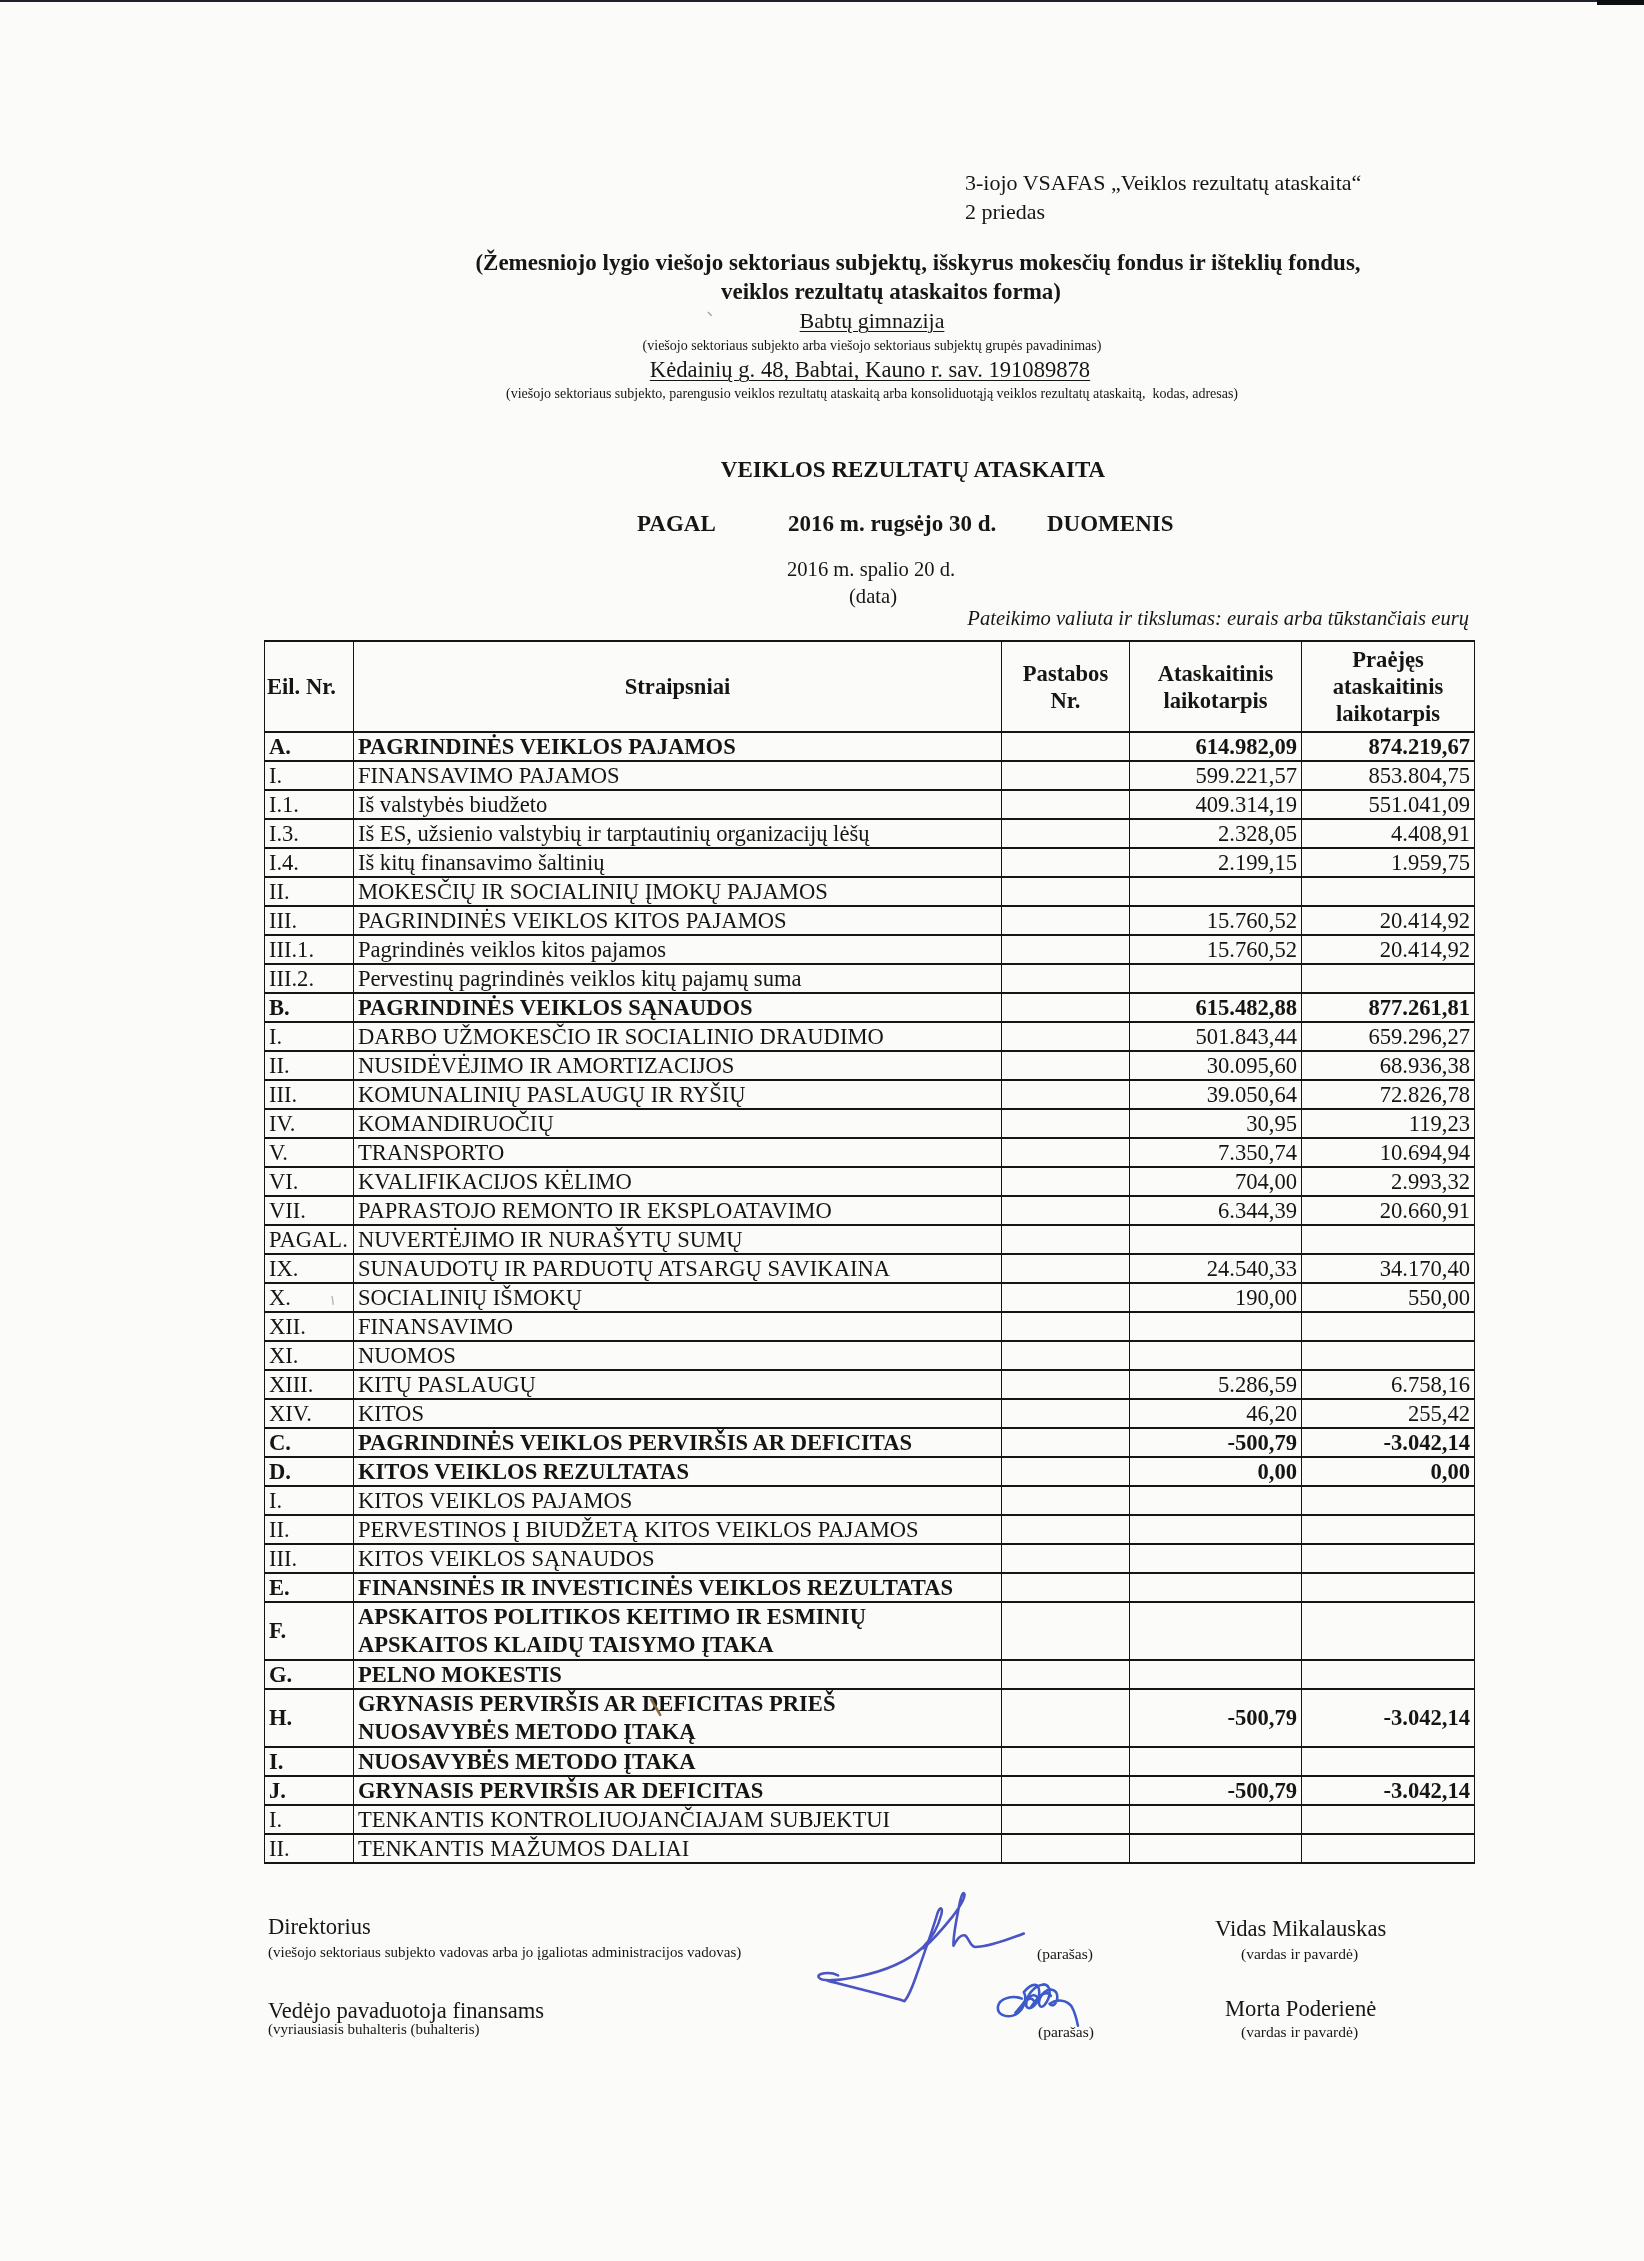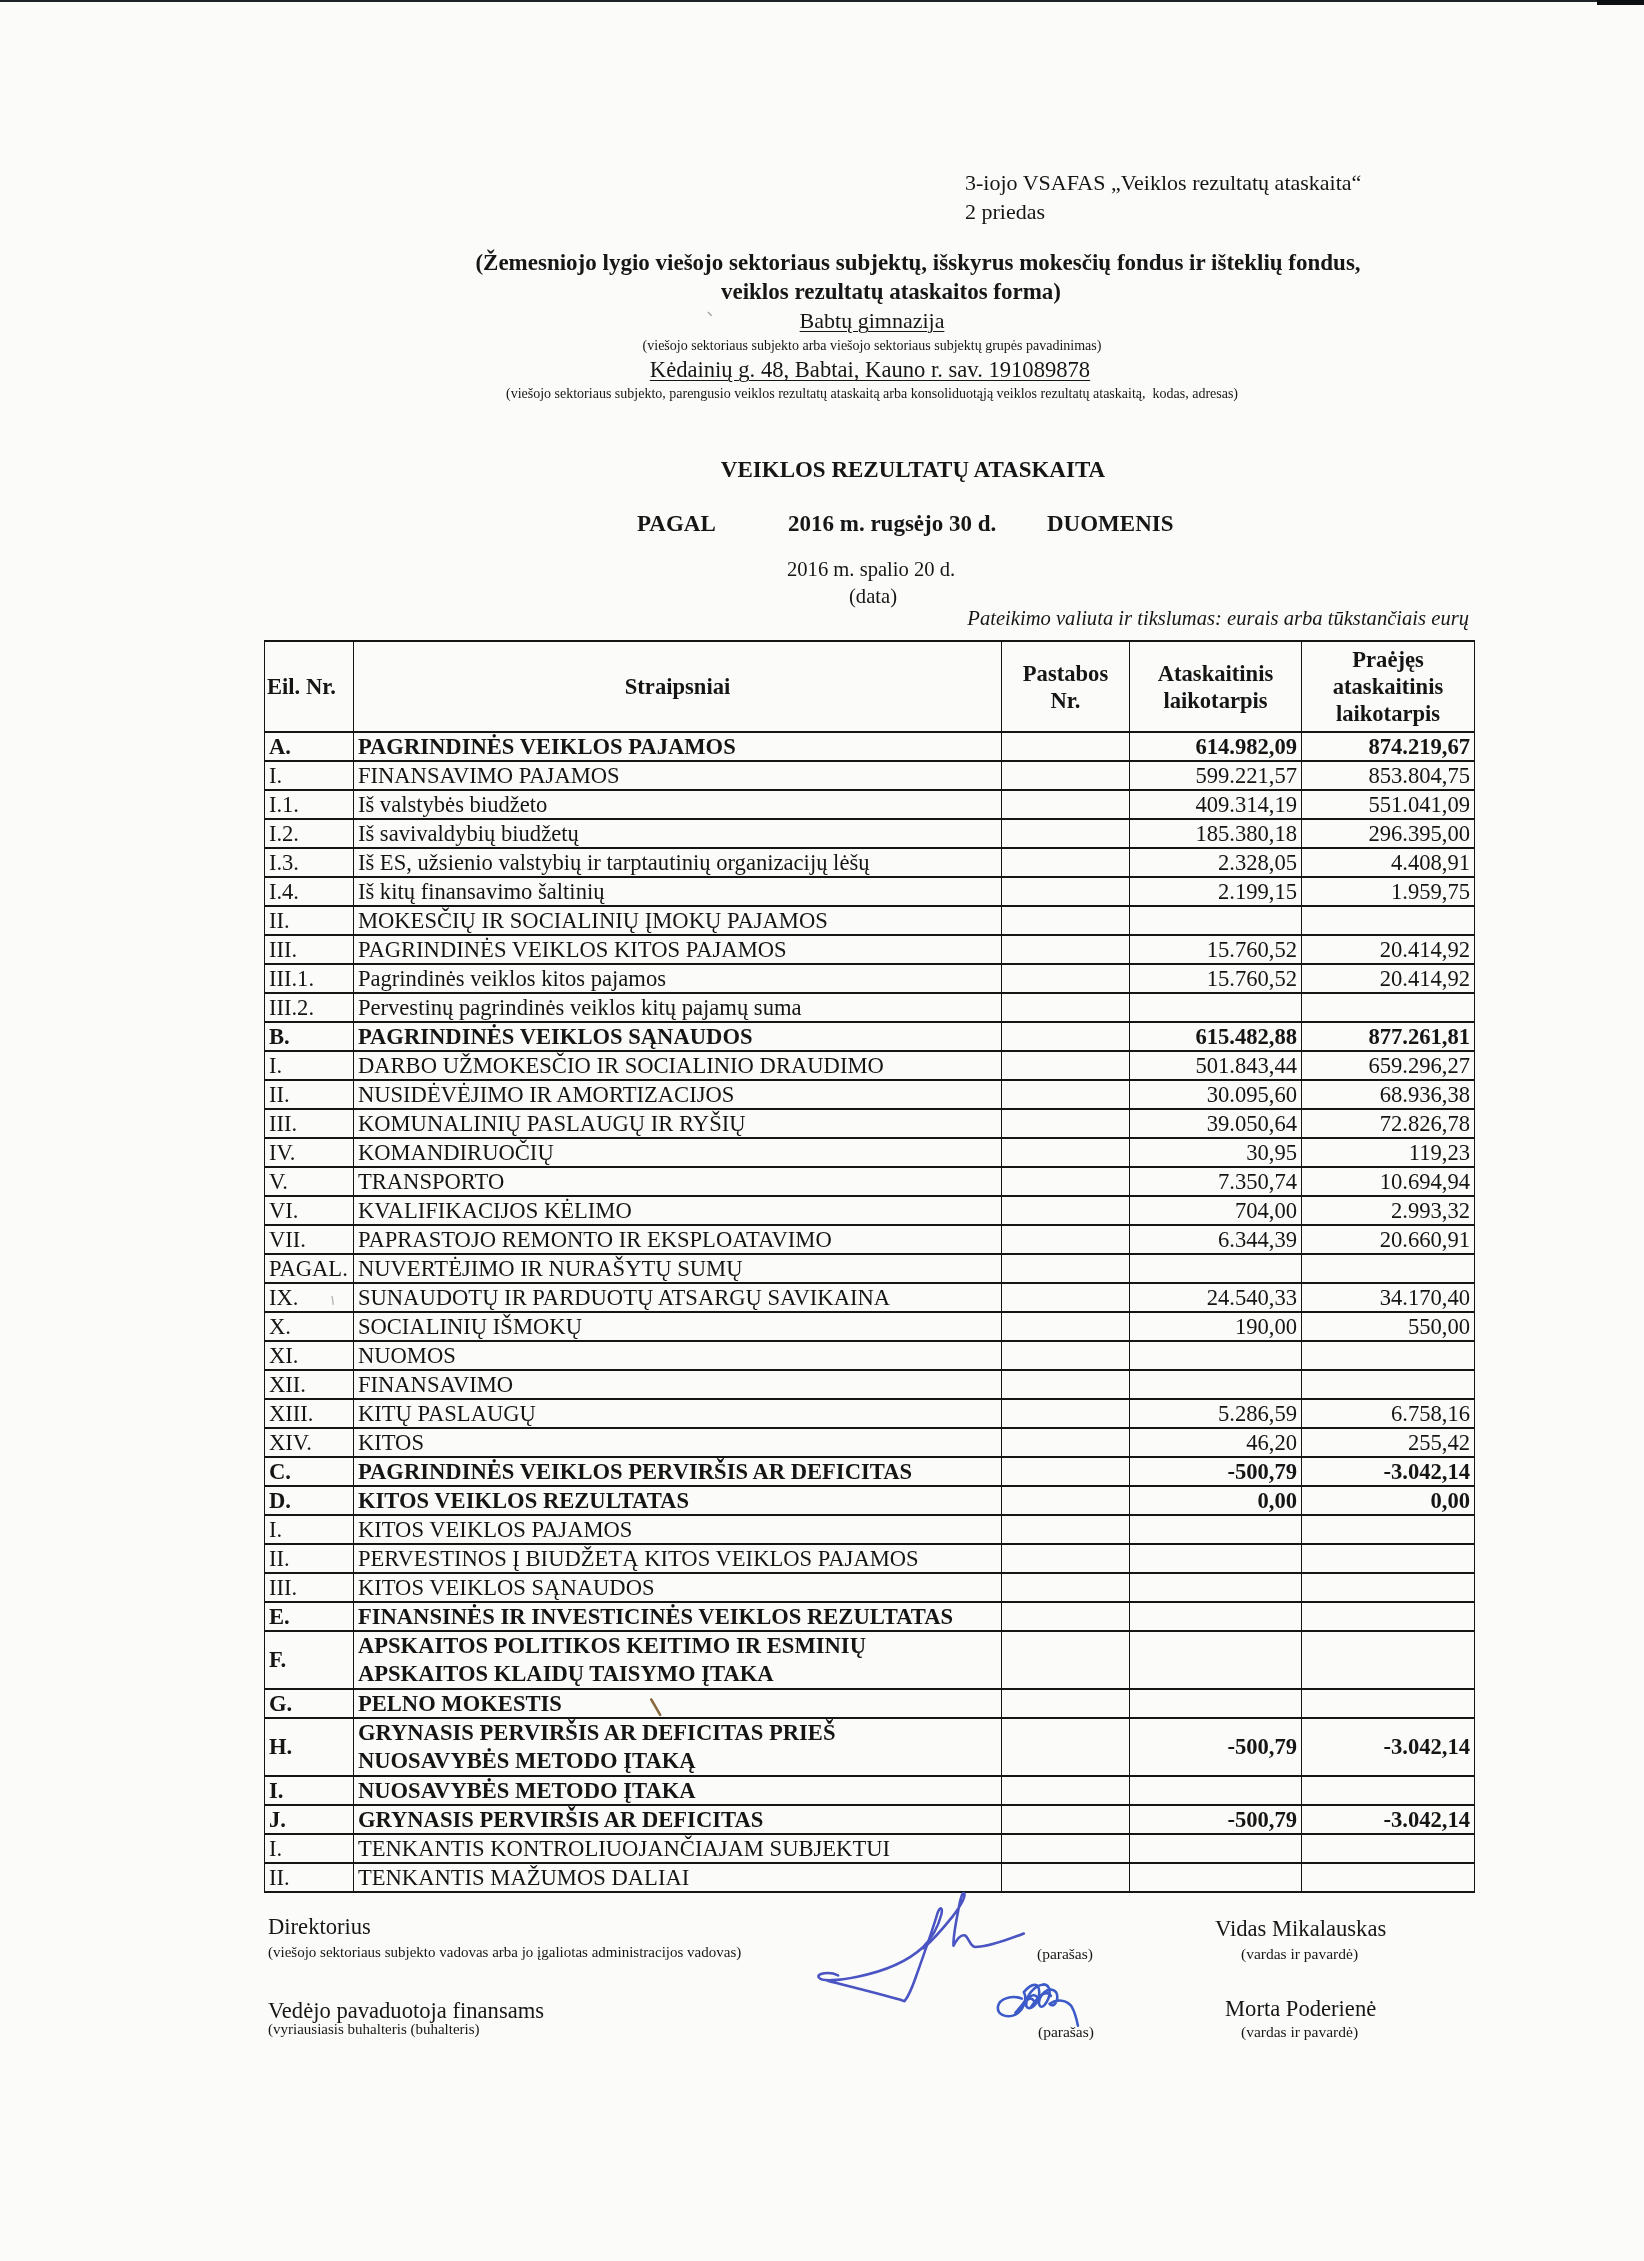--- a/index.html
+++ b/index.html
@@ -108,27 +108,20 @@
         <td class="c-num">853.804,75</td>
       </tr>
       <tr class="row">
         <td class="c-code">I.1.</td>
         <td class="c-label">Iš valstybės biudžeto</td>
         <td class="c-note"></td>
         <td class="c-num">409.314,19</td>
         <td class="c-num">551.041,09</td>
       </tr>
       <tr class="row">
-        <td class="c-code">I.2.</td>
-        <td class="c-label">Iš savivaldybių biudžetų</td>
-        <td class="c-note"></td>
-        <td class="c-num">185.380,18</td>
-        <td class="c-num">296.395,00</td>
-      </tr>
-      <tr class="row">
         <td class="c-code">I.3.</td>
         <td class="c-label">Iš ES, užsienio valstybių ir tarptautinių organizacijų lėšų</td>
         <td class="c-note"></td>
         <td class="c-num">2.328,05</td>
         <td class="c-num">4.408,91</td>
       </tr>
       <tr class="row">
         <td class="c-code">I.4.</td>
         <td class="c-label">Iš kitų finansavimo šaltinių</td>
         <td class="c-note"></td>
@@ -234,29 +227,29 @@
         <td class="c-num">34.170,40</td>
       </tr>
       <tr class="row">
         <td class="c-code">X.</td>
         <td class="c-label">SOCIALINIŲ IŠMOKŲ</td>
         <td class="c-note"></td>
         <td class="c-num">190,00</td>
         <td class="c-num">550,00</td>
       </tr>
       <tr class="row">
+        <td class="c-code">XII.</td>
+        <td class="c-label">FINANSAVIMO</td>
+        <td class="c-note"></td>
+        <td class="c-num"></td>
+        <td class="c-num"></td>
+      </tr>
+      <tr class="row">
         <td class="c-code">XI.</td>
         <td class="c-label">NUOMOS</td>
-        <td class="c-note"></td>
-        <td class="c-num"></td>
-        <td class="c-num"></td>
-      </tr>
-      <tr class="row">
-        <td class="c-code">XII.</td>
-        <td class="c-label">FINANSAVIMO</td>
         <td class="c-note"></td>
         <td class="c-num"></td>
         <td class="c-num"></td>
       </tr>
       <tr class="row">
         <td class="c-code">XIII.</td>
         <td class="c-label">KITŲ PASLAUGŲ</td>
         <td class="c-note"></td>
         <td class="c-num">5.286,59</td>
         <td class="c-num">6.758,16</td>

